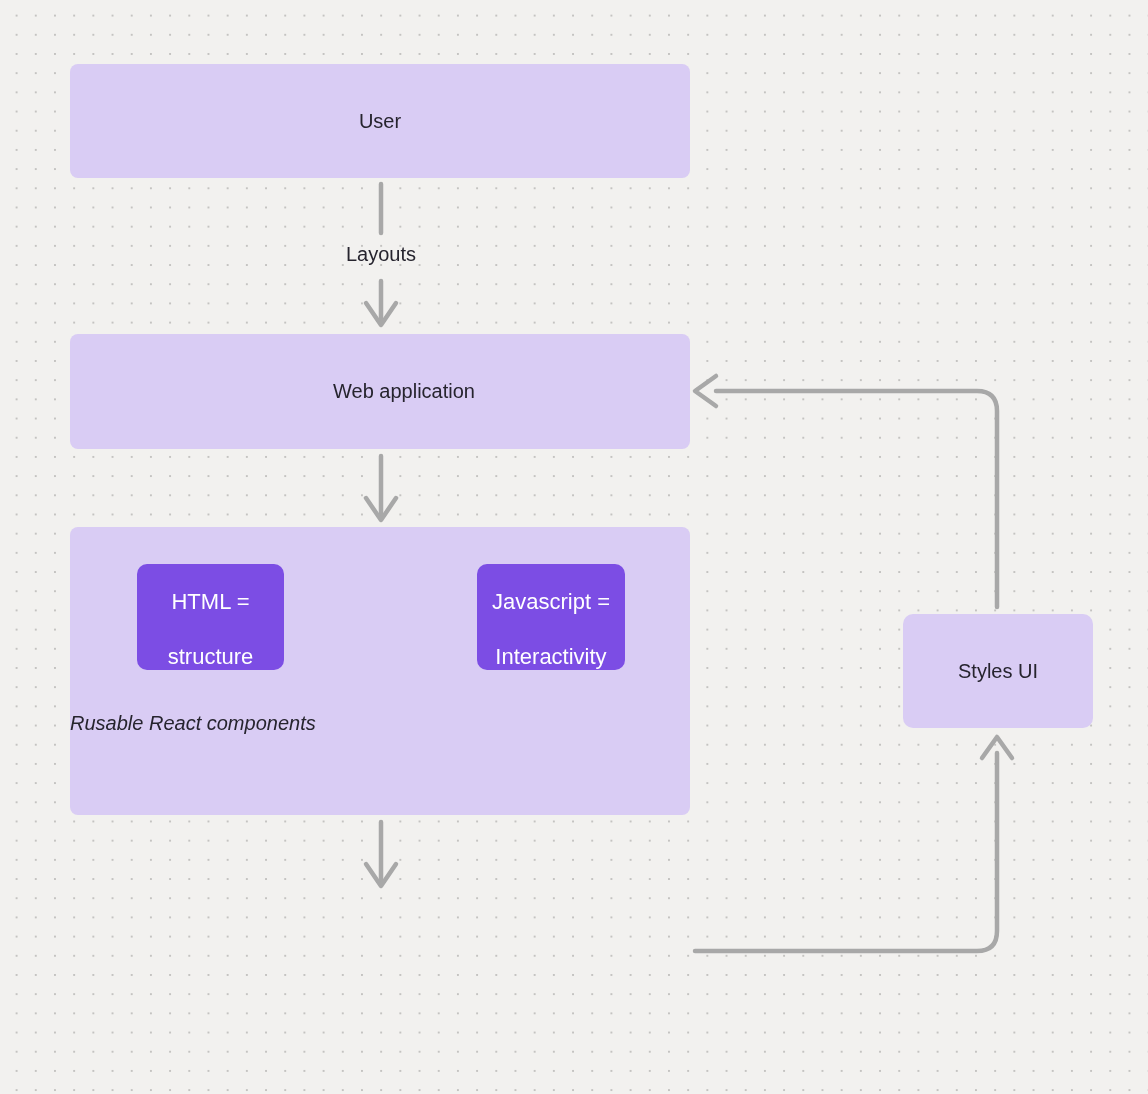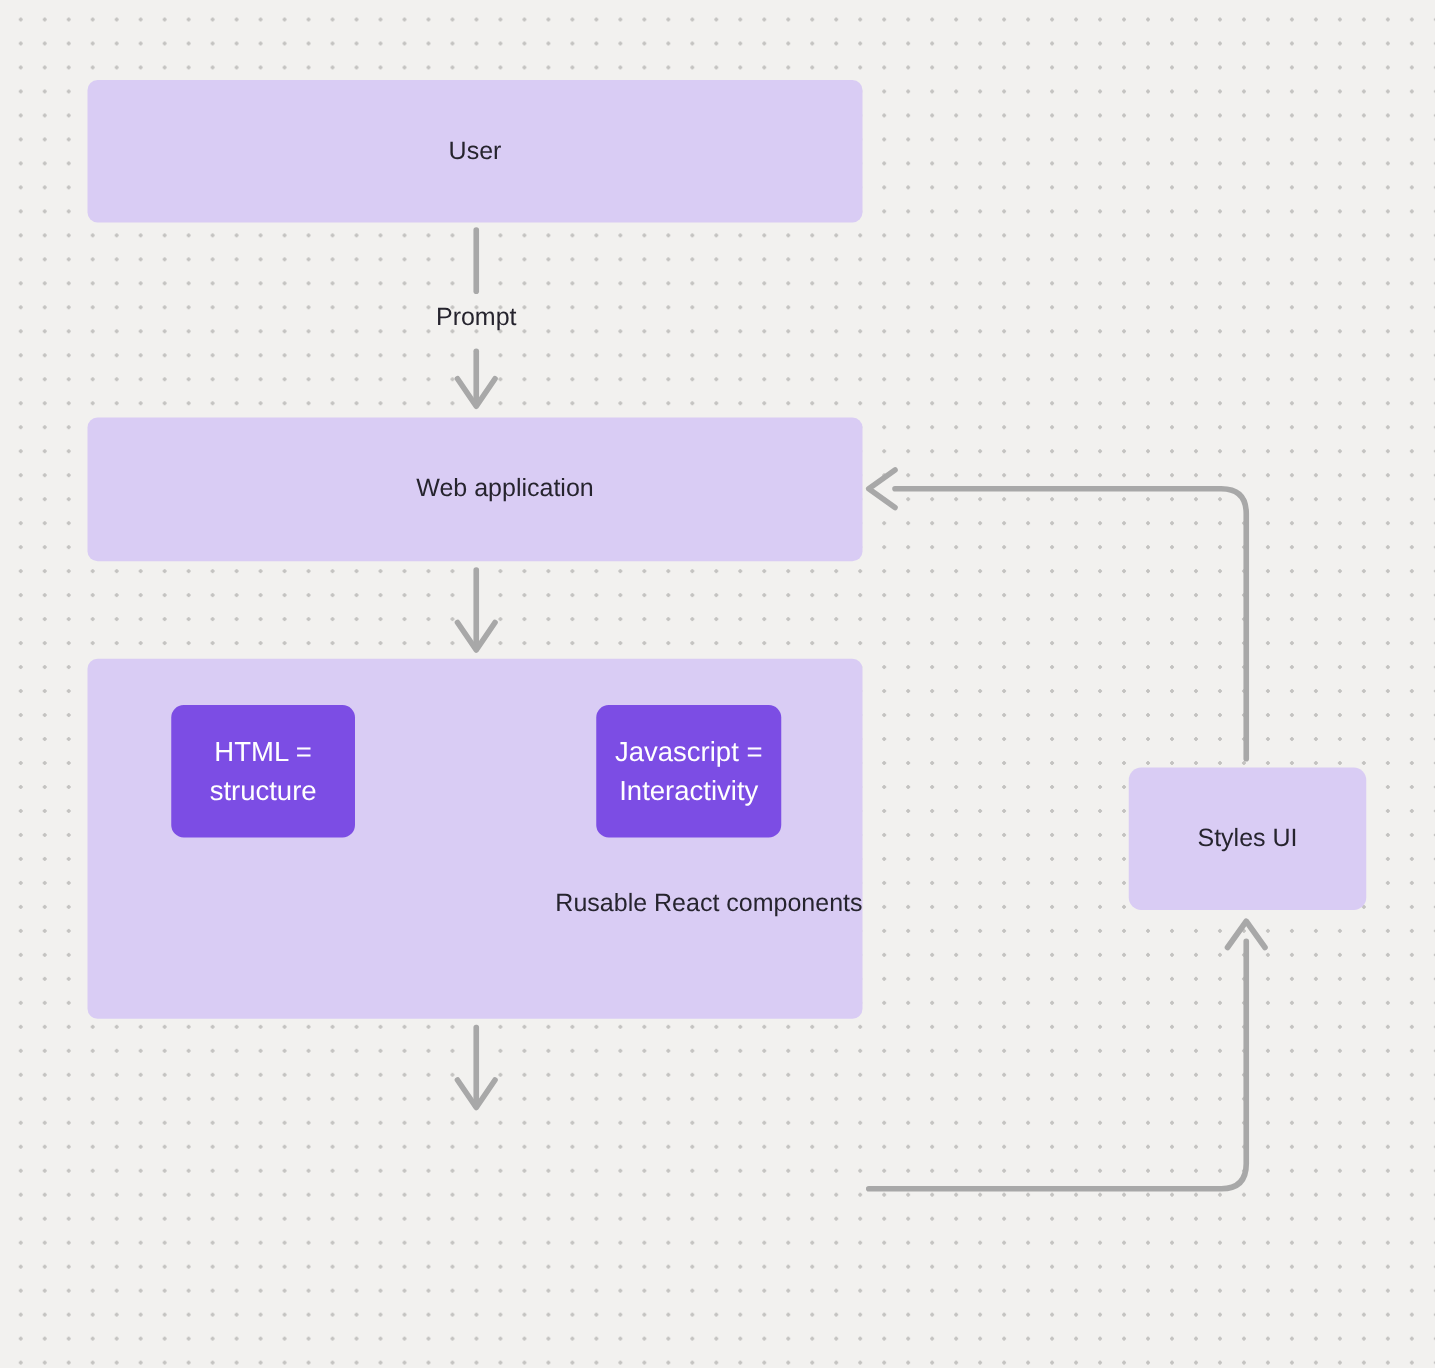--- a/index.html
+++ b/index.html
@@ -45,33 +45,34 @@
     border-radius: 10px;
     display: flex;
     align-items: center;
     justify-content: center;
     font-size: 22px;
     line-height: 31px;
     text-align: center;
     box-sizing: border-box;
     padding: 0 8px;
   }
-  .accent-node span { display: block; white-space: nowrap; }
+  .accent-node span { display: block; white-space: nowrap; margin-top: 24px; }
   .accent-1 { left: 137px; top: 564px; width: 147px; height: 106px; }
   .accent-2 { left: 307px; top: 564px; width: 148px; height: 106px; }
   .accent-3 { left: 477px; top: 564px; width: 148px; height: 106px; }
 
   .group-label {
     position: absolute;
     left: 70px;
     top: 712px;
     width: 620px;
-    text-align: right;
+    text-align: left;
     font-size: 20px;
     color: var(--node_text, #26242e);
+    font-style: italic;
   }
   .edge-label {
     position: absolute;
     left: 321px;
     top: 243px;
     width: 120px;
     text-align: center;
     font-size: 20px;
     color: var(--node_text, #26242e);
   }
@@ -121,21 +122,21 @@
         <path d="M997 607 L997 411 Q997 391 977 391 L716 391"></path>
         <path d="M716 376 L695 391 L716 406"></path>
       </g>
     </g>
   </svg>
 
   <div class="node node-user">
     <span>User</span>
   </div>
 
-  <div class="edge-label">Prompt</div>
+  <div class="edge-label">Layouts</div>
 
   <div class="node node-webapp">
     <span>Web application</span>
   </div>
 
   <div class="node node-group"></div>
 
   <div class="accent-node accent-1">
     <div>
       <span>HTML =</span>

